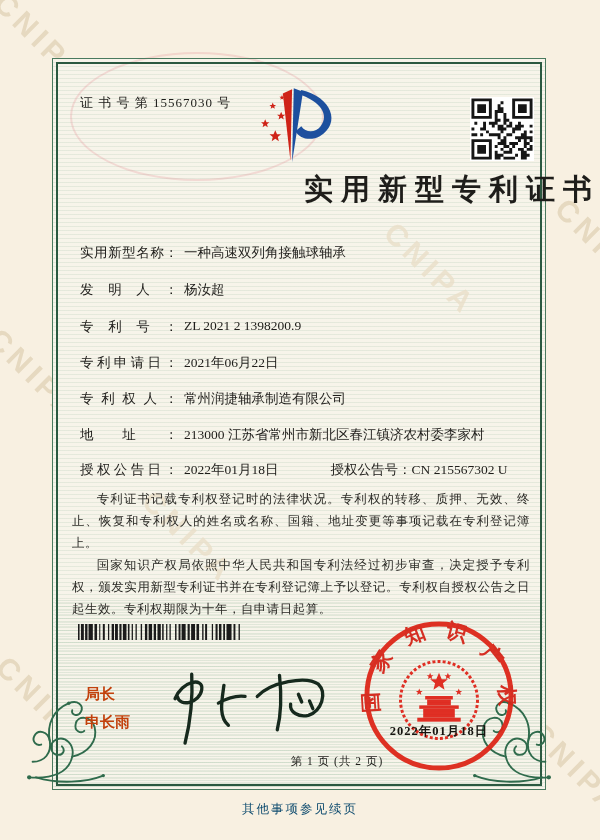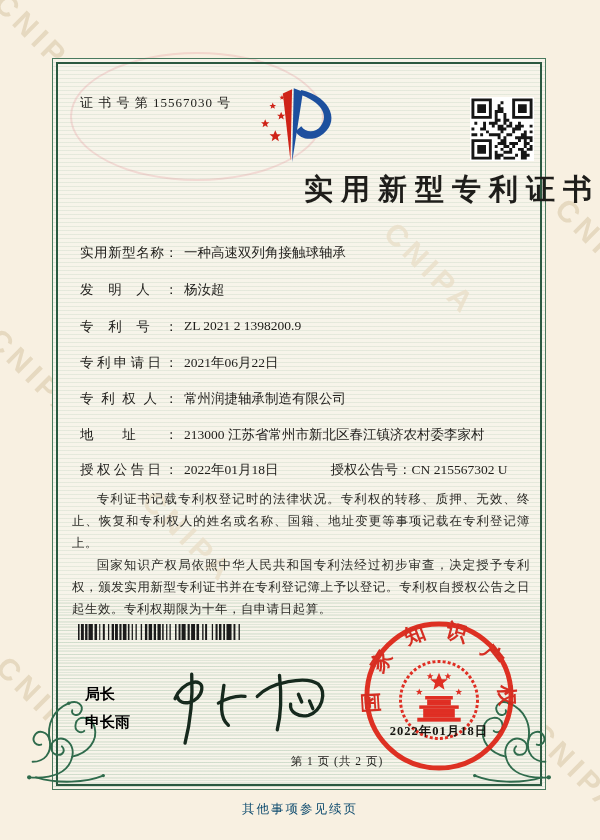--- a/index.html
+++ b/index.html
@@ -61,21 +61,21 @@
   .paras{
     position:absolute; left:72px; top:488px; width:458px;
     font-size:12.4px; line-height:1.78; letter-spacing:.6px;
     text-align:justify; color:#2a2925;
   }
   .paras p{margin:0; text-indent:2em;}
   .barcode{position:absolute; left:78px; top:624px; width:164px; height:16px;}
   .director{
     position:absolute; left:85px; top:680px;
     font-family:"Liberation Sans","DejaVu Sans",sans-serif;
-    font-weight:bold; font-size:15px; line-height:1.85; color:#000000;
+    font-weight:bold; font-size:15px; line-height:1.85; color:#c2410c;
   }
   .signature{position:absolute; left:152px; top:652px; width:195px; height:100px;}
   .seal{position:absolute; left:360px; top:617px; width:158px; height:158px; opacity:.94;}
   .seal-date{
     position:absolute; left:358px; top:723px; width:162px; text-align:center;
     font-size:12.5px; font-weight:bold; color:#15140f; letter-spacing:1px; z-index:7;
   }
   .page-info{position:absolute; left:0; top:754px; width:100%; text-align:center; font-size:11.5px; letter-spacing:1px;padding-left:37px;}
   .cont-note{position:absolute; left:0; top:801px; width:100%; text-align:center; font-size:12.5px; letter-spacing:2px; color:#0c4a6e; z-index:6;}
   .flourish{position:absolute; width:112px; height:112px; z-index:5;}

